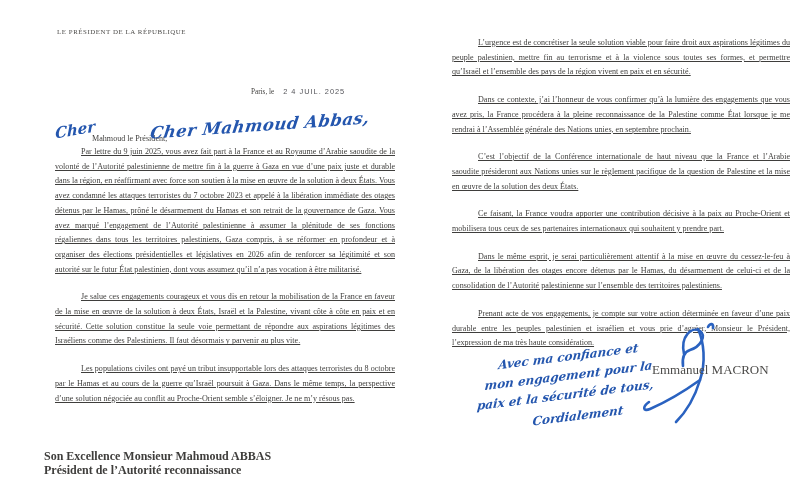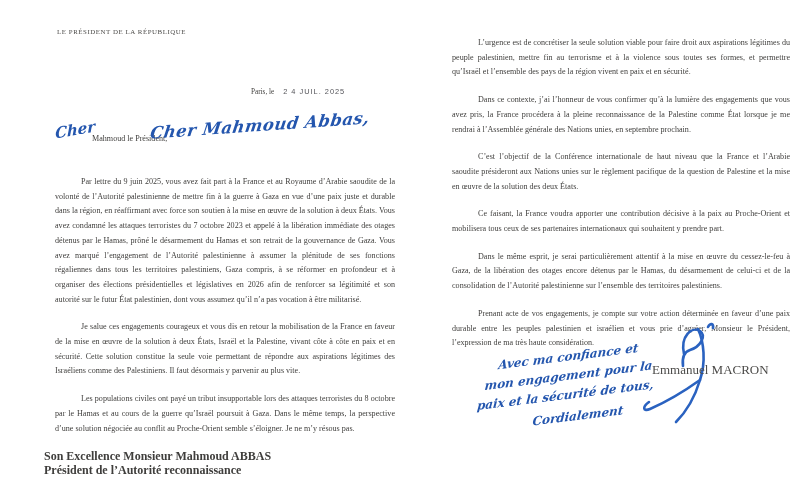--- a/index.html
+++ b/index.html
@@ -75,22 +75,23 @@
     position: absolute;
     left: 0;
     width: 100%;
     font-size: 8.1px;
     line-height: 14.7px;
     text-align: justify;
   }
   .bodytext p {
     margin: 0 0 13px 0;
     text-indent: 26px;
+    text-decoration: underline;
   }
-  .page-left  .bodytext { top: 175px; }
+  .page-left  .bodytext { top: 145px; }
   .page-right .bodytext { top: 36px; }
 
   .addressee {
     position: absolute;
     top: 449px; left: -11px;
     font-size: 12px;
     font-weight: bold;
     line-height: 14px;
     color: #3f3e3c;
     white-space: nowrap;

